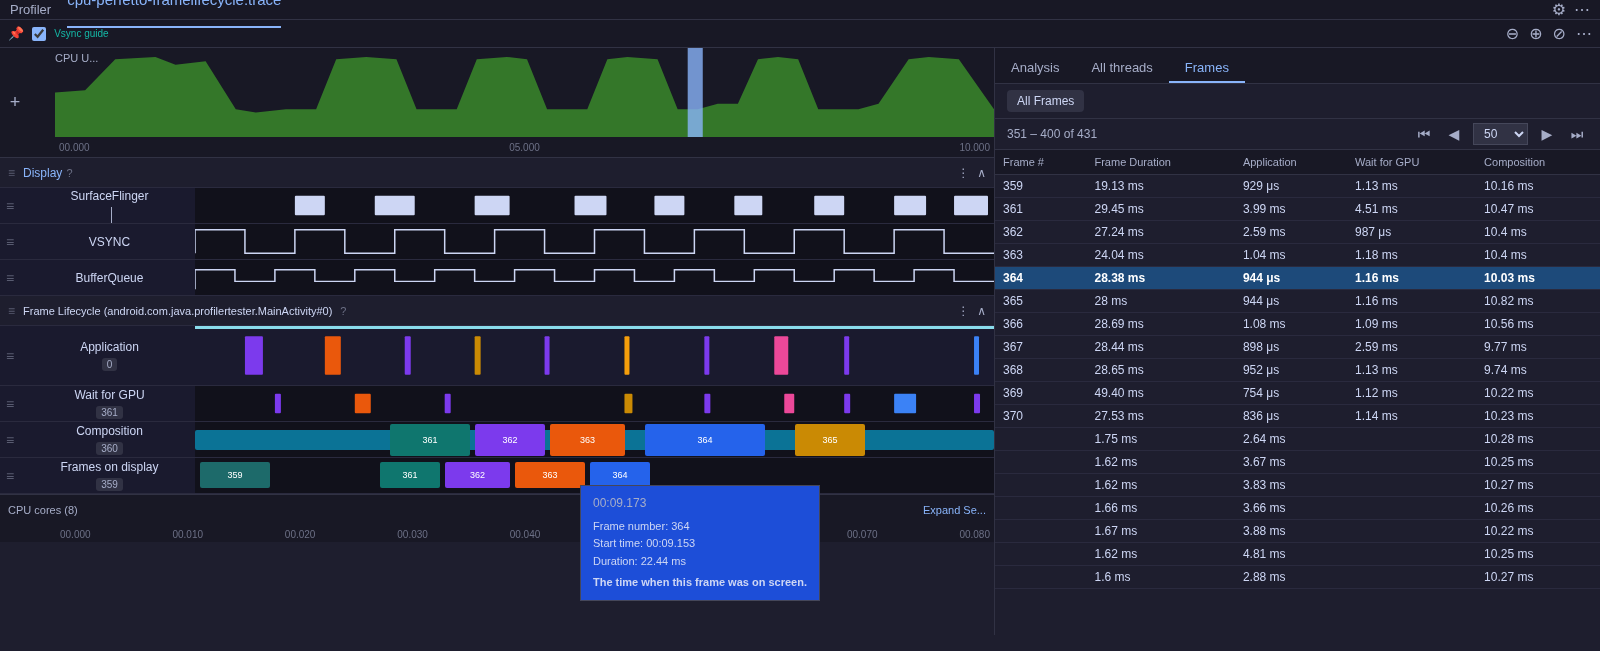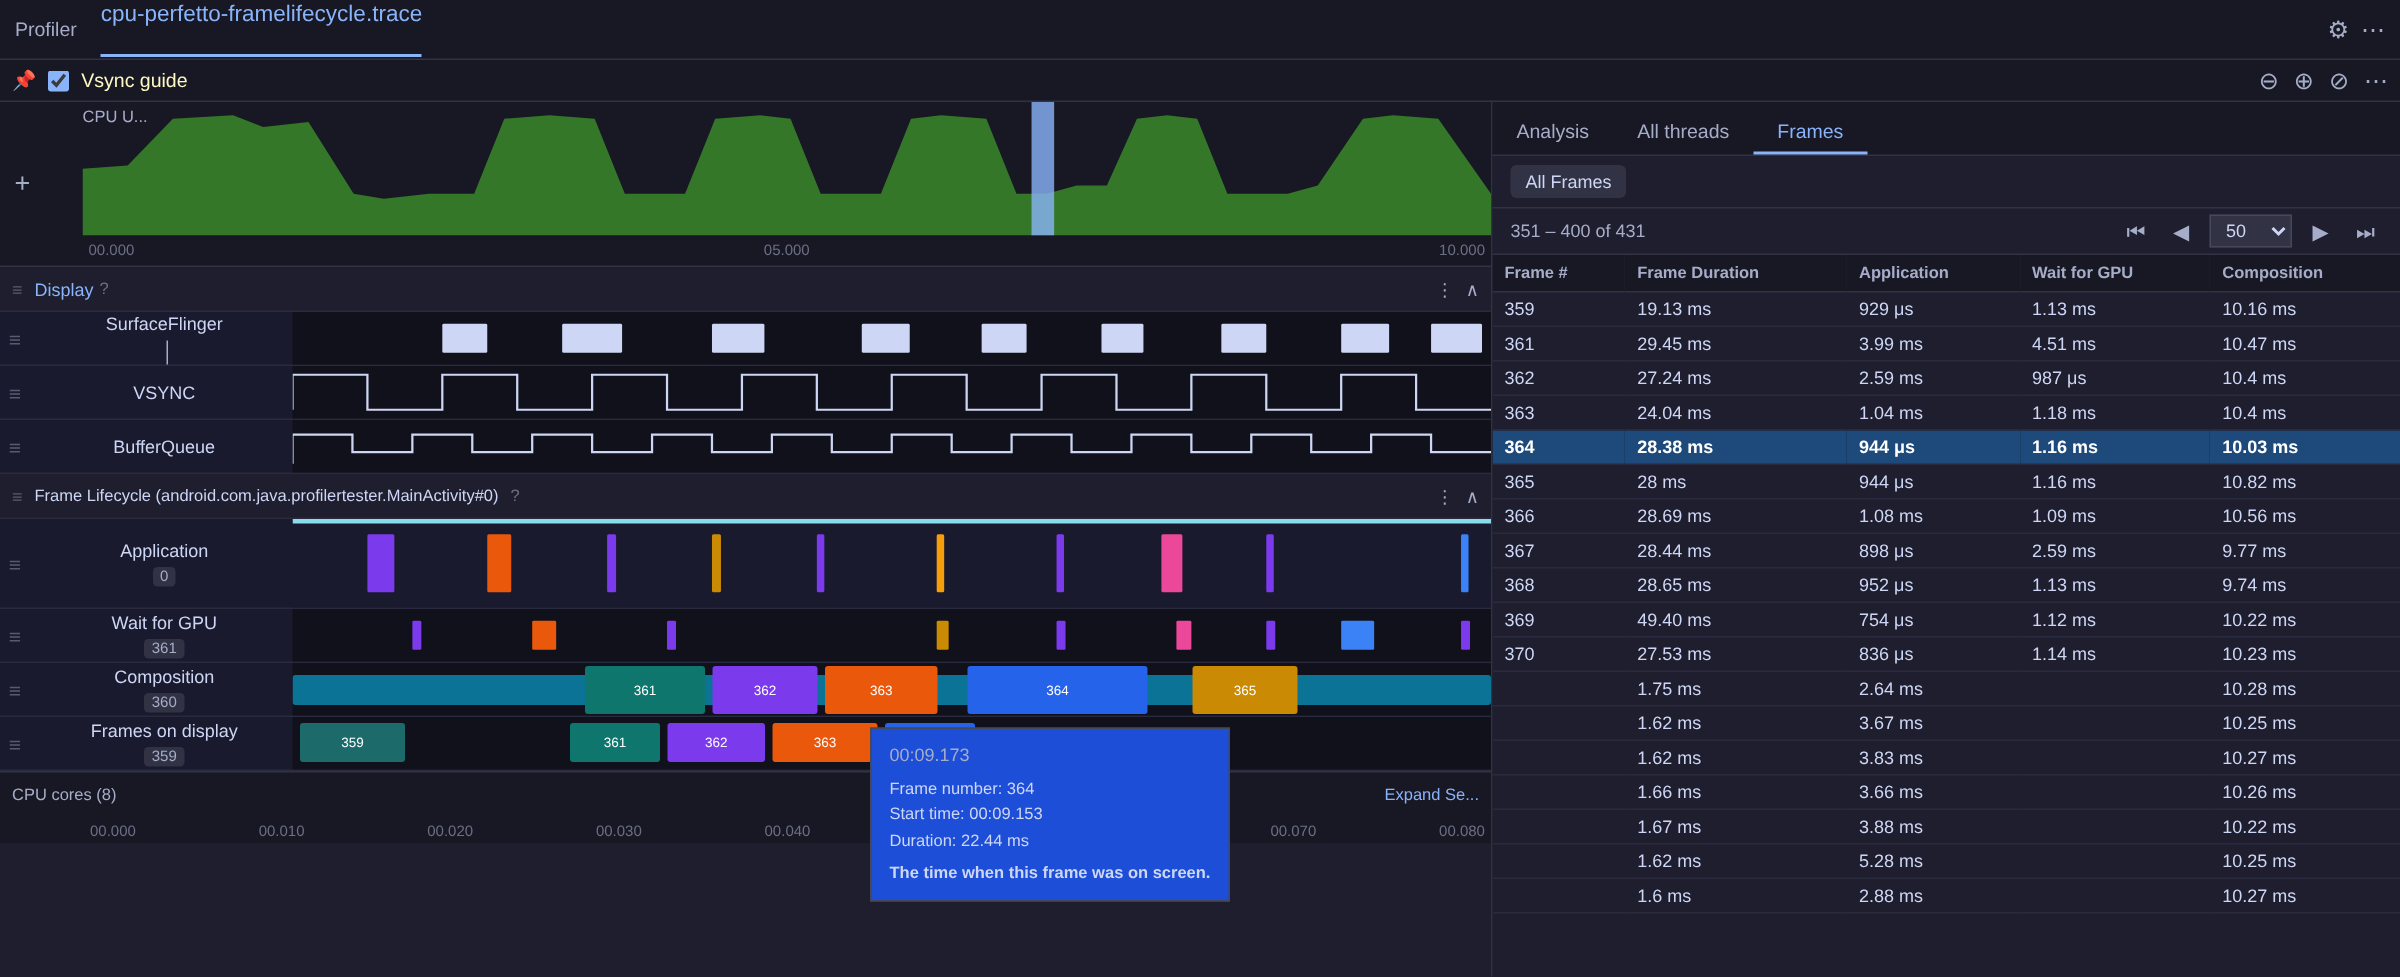--- a/index.html
+++ b/index.html
@@ -12,21 +12,21 @@
       height: 651px;
       overflow: hidden;
     }
 
     
     .top-bar {
       display: flex;
       align-items: center;
       background: #181825;
       border-bottom: 1px solid #313244;
-      height: 40px;
+      height: 20px;
       padding: 0 10px;
       gap: 16px;
     }
     .top-bar-tab {
       color: #89b4fa;
       font-size: 15px;
       border-bottom: 2px solid #89b4fa;
       padding-bottom: 18px;
     }
     .top-bar-icons {
@@ -47,21 +47,21 @@
       background: #181825;
       height: 28px;
       padding: 0 8px;
       border-bottom: 1px solid #313244;
       gap: 8px;
     }
     .vsync-check {
       width: 14px; height: 14px;
       accent-color: #89b4fa;
     }
-    .vsync-label { font-size: 13px; color: #fef9c3; }
+    .vsync-label { font-size: 10px; color: #14b8a6; }
     .vsync-right { margin-left: auto; display: flex; gap: 10px; color: #a6adc8; font-size: 16px; }
 
     
     .main-layout {
       display: flex;
       height: calc(651px - 64px);
     }
 
     
     .left-panel {
@@ -310,21 +310,21 @@
       overflow-y: auto;
     }
     .frames-table table {
       width: 100%;
       border-collapse: collapse;
     }
     .frames-table th {
       background: #181825;
       color: #a6adc8;
       font-size: 11px;
-      font-weight: 700;
+      font-weight: 400;
       padding: 6px 8px;
       text-align: left;
       border-bottom: 1px solid #313244;
       position: sticky;
       top: 0;
     }
     .frames-table td {
       padding: 4px 8px;
       font-size: 12px;
       color: #cdd6f4;
@@ -752,21 +752,21 @@
             <tr>
               <td></td>
               <td>1.67 ms</td>
               <td>3.88 ms</td>
               <td></td>
               <td>10.22 ms</td>
             </tr>
             <tr>
               <td></td>
               <td>1.62 ms</td>
-              <td>5.28 ms</td>
+              <td>4.81 ms</td>
               <td></td>
               <td>10.25 ms</td>
             </tr>
             <tr>
               <td></td>
               <td>1.6 ms</td>
               <td>2.88 ms</td>
               <td></td>
               <td>10.27 ms</td>
             </tr>

